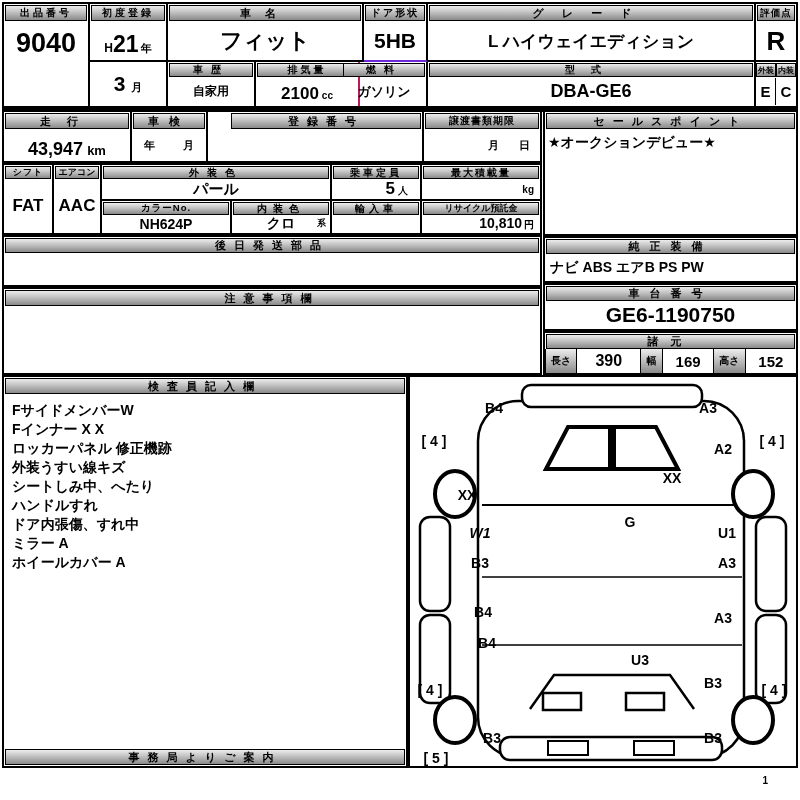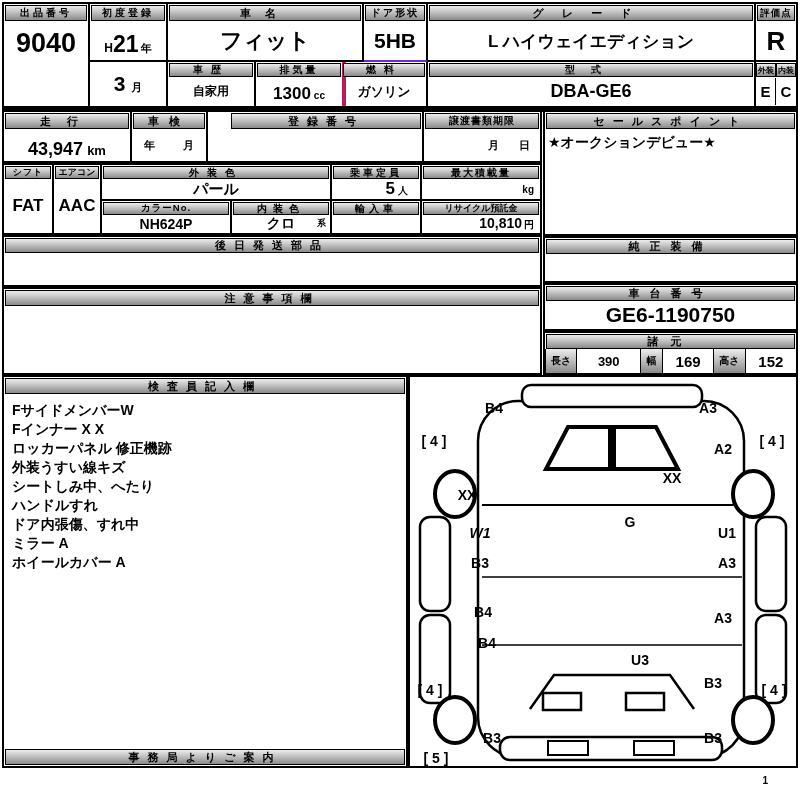--- a/index.html
+++ b/index.html
@@ -59,24 +59,24 @@
     <div class="abs" style="left:752px;top:0;width:40px;height:58px;border-bottom:2px solid #000">
       <div class="hdr" style="left:1px;top:1px;right:1px;height:16px;font-size:9.5px;letter-spacing:1px">評価点</div>
       <div class="abs v" style="left:0;top:18px;width:100%;height:38px;font-size:26px">R</div>
     </div>
 
     <div class="abs" style="left:164px;top:58px;width:88px;height:44px;border-right:2px solid #000">
       <div class="hdr" style="left:1px;top:1px;right:1px;height:14px;font-size:10px;letter-spacing:8px">車歴</div>
       <div class="abs v" style="left:0;top:16px;width:100%;height:27px;font-size:12px">自家用</div>
     </div>
 
-    <div class="abs" style="left:252px;top:58px;width:90px;height:44px;border-right:4px solid #be185d">
+    <div class="abs" style="left:252px;top:58px;width:104px;height:44px;border-right:2px solid #be185d">
       <div class="hdr" style="left:1px;top:1px;right:1px;height:14px;font-size:10px;letter-spacing:3px">排気量</div>
       <div class="abs v" style="left:0;top:16px;width:100%;height:27px;align-items:baseline;padding-top:6px">
-        <span style="font-size:17px">1300</span>
+        <span style="font-size:17px">2100</span>
           <span class="u" style="margin-left:3px">cc</span>
       </div>
     </div>
 
     <div class="abs" style="left:338px;top:58px;width:86px;height:44px;border-right:2px solid #000">
       <div class="hdr" style="left:1px;top:1px;right:1px;height:14px;font-size:10px;letter-spacing:8px">燃料</div>
       <div class="abs v" style="left:0;top:16px;width:100%;height:27px;font-size:13px">ガソリン</div>
     </div>
 
     <div class="abs" style="left:424px;top:58px;width:328px;height:44px;border-right:2px solid #000">
@@ -176,32 +176,33 @@
   <div class="sec" style="left:2px;top:235px;width:540px;height:52px">
     <div class="hdr" style="left:1px;top:1px;right:1px;height:15px;letter-spacing:8px">後日発送部品</div>
   </div>
 
   <div class="sec" style="left:2px;top:287px;width:540px;height:88px">
     <div class="hdr" style="left:1px;top:1px;right:1px;height:16px;letter-spacing:8px">注意事項欄</div>
   </div>
 
   <div class="sec" style="left:543px;top:236px;width:255px;height:47px">
     <div class="hdr" style="left:1px;top:1px;right:1px;height:15px;letter-spacing:10px">純正装備</div>
+    <div class="abs v" style="left:0;top:16px;width:100%;height:27px;justify-content:flex-start;padding-left:5px;font-size:14px">ナビ ABS エアB PS PW</div>
   </div>
 
   <div class="sec" style="left:543px;top:283px;width:255px;height:48px">
     <div class="hdr" style="left:1px;top:1px;right:1px;height:15px;letter-spacing:10px">車台番号</div>
     <div class="abs v" style="left:0;top:16px;width:100%;height:28px;font-size:21px">GE6-1190750</div>
   </div>
 
   <div class="sec" style="left:543px;top:331px;width:255px;height:44px">
     <div class="hdr" style="left:1px;top:1px;right:1px;height:15px;letter-spacing:12px">諸元</div>
     <div class="abs" style="left:0;top:16px;width:251px;height:24px;display:flex">
       <div class="mini" style="width:34px">長さ</div>
-      <div class="v" style="width:66px;font-size:13px">390</div>
+      <div class="v" style="width:66px;font-size:16px">390</div>
       <div class="mini" style="width:24px">幅</div>
       <div class="v" style="width:53px;font-size:15px">169</div>
       <div class="mini" style="width:34px">高さ</div>
       <div class="v" style="width:53px;font-size:15px">152</div>
     </div>
   </div>
 
   <div class="sec" style="left:2px;top:375px;width:406px;height:393px">
     <div class="hdr" style="left:1px;top:1px;right:1px;height:16px;letter-spacing:8px">検査員記入欄</div>
     <div class="abs" style="left:8px;top:24px;right:8px;font-size:14px;line-height:19px">

